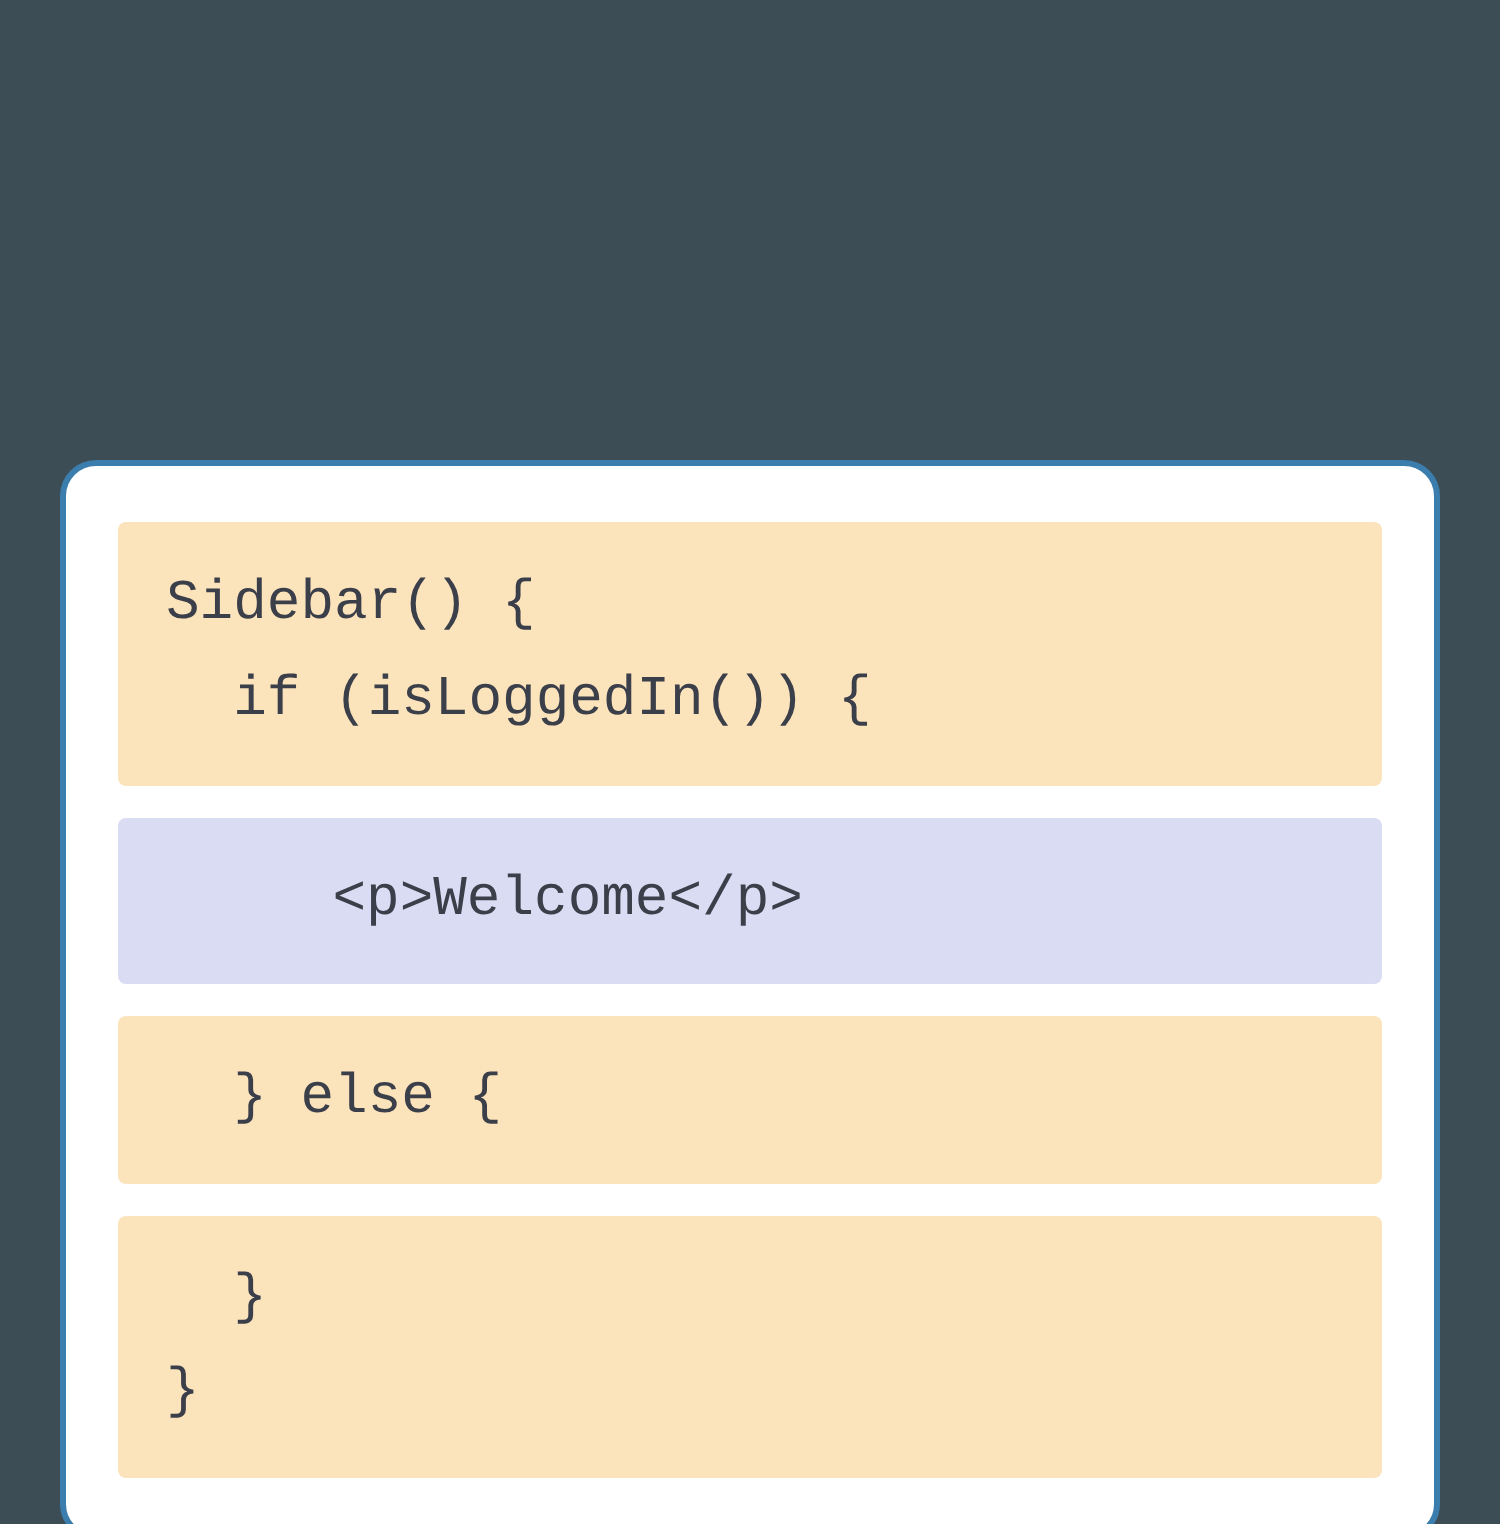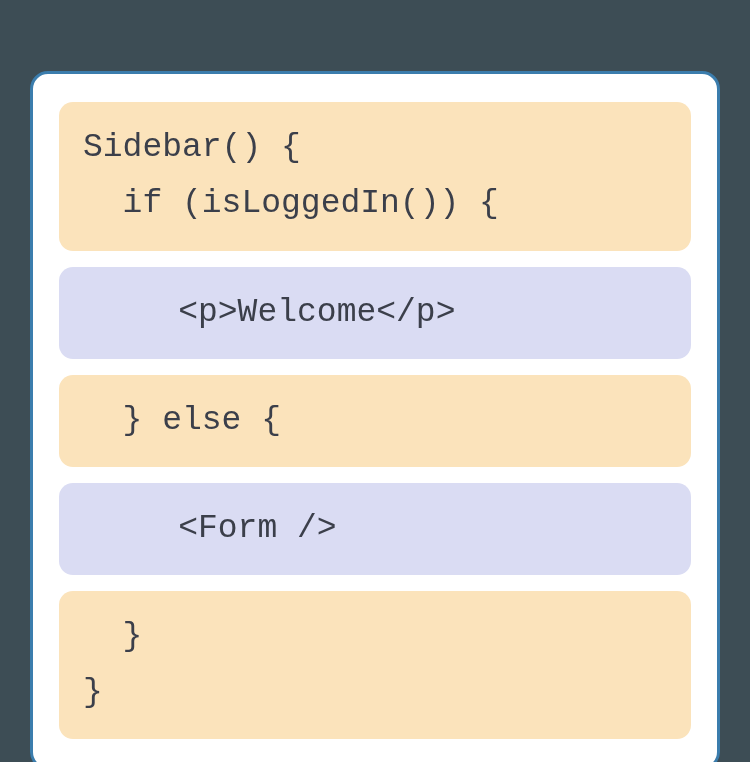--- a/index.html
+++ b/index.html
@@ -20,25 +20,25 @@
       background: #ffffff;
       border: 3px solid #3b7dad;
       border-radius: 18px;
       width: 690px;
       padding: 28px 26px;
       margin-bottom: 0;
       position: relative;
       top: 8px;
     }
     .code-block {
-      border-radius: 14px;
+      border-radius: 4px;
       padding: 18px 24px;
       margin-bottom: 16px;
       font-family: "Menlo", "Consolas", "Courier New", monospace;
-      font-size: 33px;
+      font-size: 28px;
       line-height: 1.7;
       color: #3b3f4a;
       white-space: pre;
     }
     .code-block:last-child {
       margin-bottom: 0;
     }
     .orange {
       background: #fbe3bb;
     }
@@ -48,16 +48,15 @@
     }
   </style>
 </head>
 <body>
 
 <div class="card">
   <div class="code-block orange"><span>Sidebar() {</span>
 <span>  if (isLoggedIn()) {</span></div>
   <div class="code-block purple"><span>    &lt;p&gt;Welcome&lt;/p&gt;</span></div>
   <div class="code-block orange"><span>  } else {</span></div>
-  <div class="code-block purple"><span>    &lt;Form /&gt;</span></div>
   <div class="code-block orange"><span>  }</span>
 <span>}</span></div>
 </div>
 
 </body></html>

